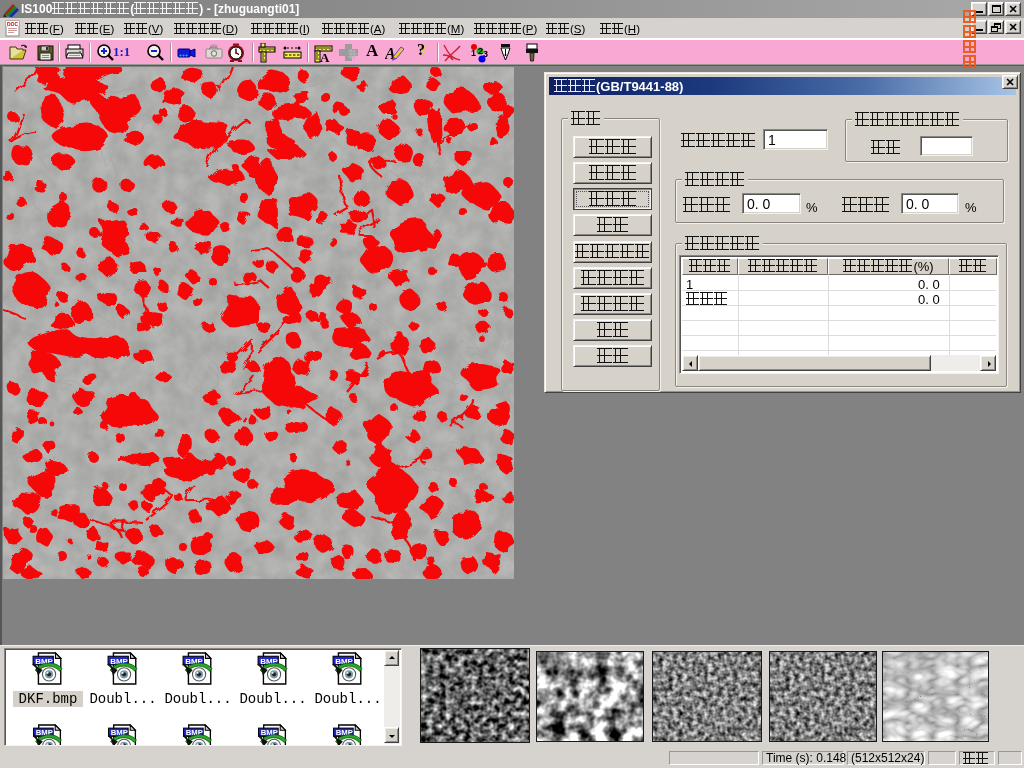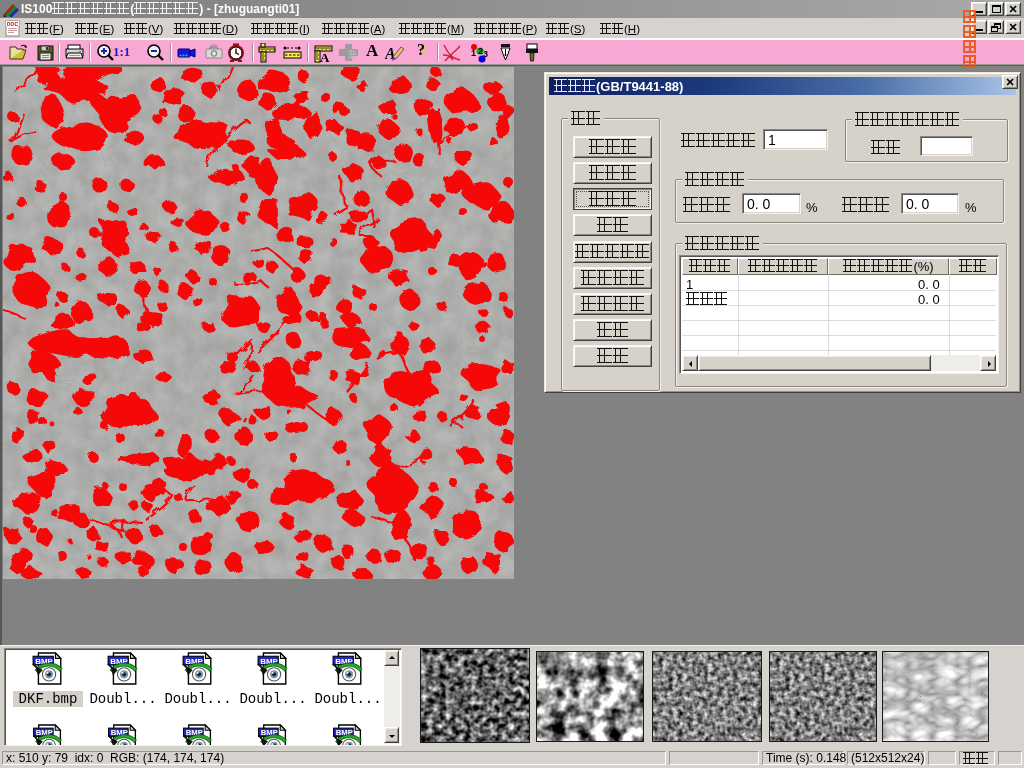--- a/index.html
+++ b/index.html
@@ -884,21 +884,20 @@
       <svg class="thm" style="left:769px;top:5px" width="108" height="91">
         <rect width="108" height="91" fill="#909090"></rect>
         <rect width="108" height="91" filter="url(#f3)"></rect>
       </svg>
       <svg class="thm" style="left:882px;top:5px" width="107" height="91">
         <rect width="107" height="91" fill="#dddcda"></rect>
         <rect width="107" height="91" filter="url(#f5)"></rect>
       </svg>
     </div>
     <div id="status">
-      <div class="sf" style="left:2px;width:664px">x: 510 y: 79&nbsp; idx: 0&nbsp; RGB: (174, 174, 174)</div>
       <div class="sf" style="left:669px;width:90px"></div>
       <div class="sf" style="left:762px;width:82px">Time (s): 0.148</div>
       <div class="sf" style="left:847px;width:78px">(512x512x24)</div>
       <div class="sf" style="left:928px;width:28px"></div>
       <div class="sf" style="left:959px;width:36px"><span class="z"></span><span class="z"></span></div>
       <div class="sf" style="left:998px;width:24px"></div>
     </div>
     <div id="wm"><span class="z"></span><span class="z"></span><span class="z"></span><span class="z"></span></div>
   </div>
 </body></html>

